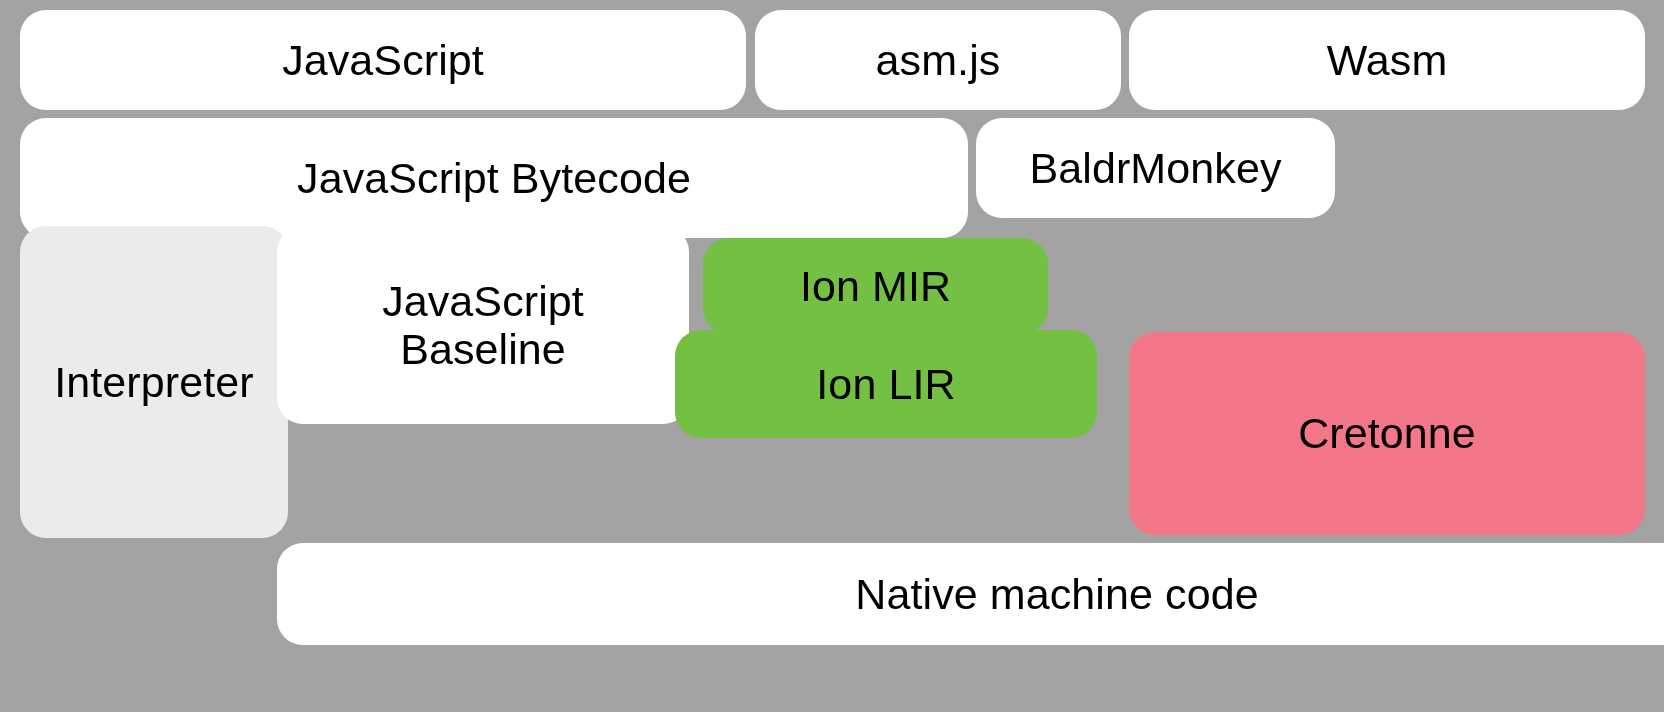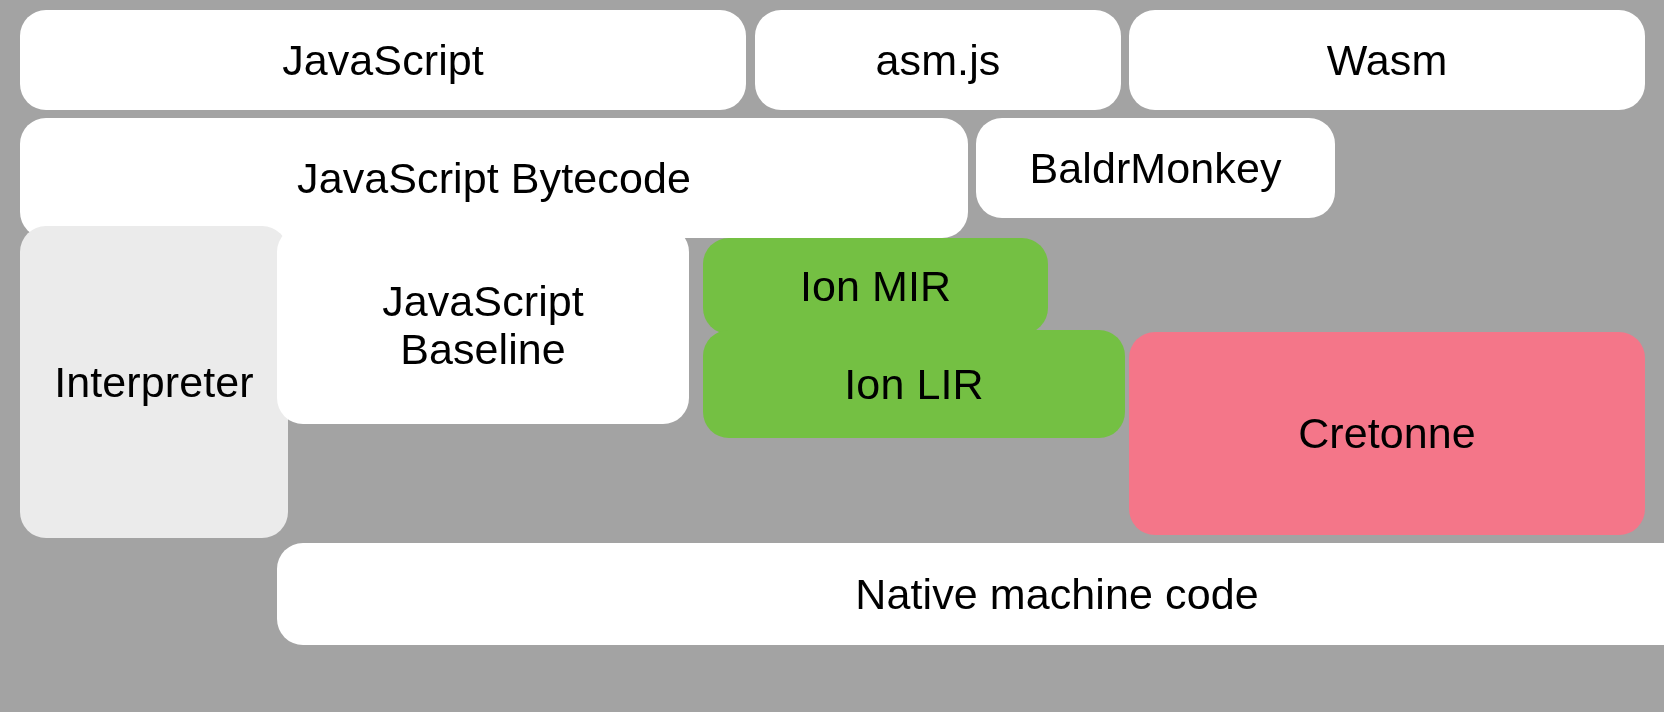--- a/index.html
+++ b/index.html
@@ -45,21 +45,21 @@
   #n-wasm              { left: 1129px; top: 10px;  width: 516px; height: 100px; }
 
   
   #n-js-bytecode       { left: 20px;   top: 118px; width: 948px; height: 120px; }
   #n-baldrmonkey       { left: 976px;  top: 118px; width: 359px; height: 100px; }
 
   
   #n-interpreter       { left: 20px;   top: 226px; width: 268px; height: 312px; }
   #n-js-baseline       { left: 277px;  top: 226px; width: 412px; height: 198px; }
   #n-ion-mir           { left: 703px;  top: 226px; width: 345px; height: 96px; margin-top: 12px;  }
-  #n-ion-lir           { left: 703px;  top: 330px; width: 422px; height: 108px;  }
+  #n-ion-lir           { left: 675px;  top: 330px; width: 422px; height: 108px;  }
   #n-cretonne          { left: 1129px; top: 332px; width: 516px; height: 203px; }
   #n-macro-assembler   { left: 277px;  top: 434px; width: 843px; height: 101px; }
   #n-native-code       { left: 277px;  top: 543px; width: 1560px; height: 102px; }
 </style>
 </head>
 <body>
 
 <div id="diagram">
 
   <div class="node" id="n-javascript">JavaScript</div>

